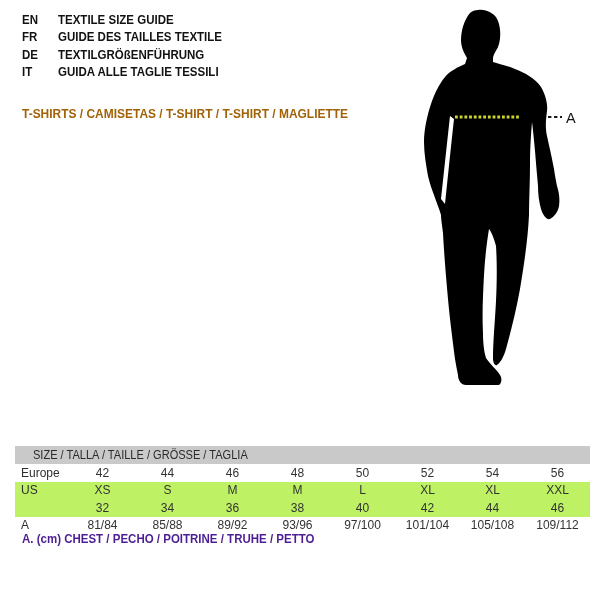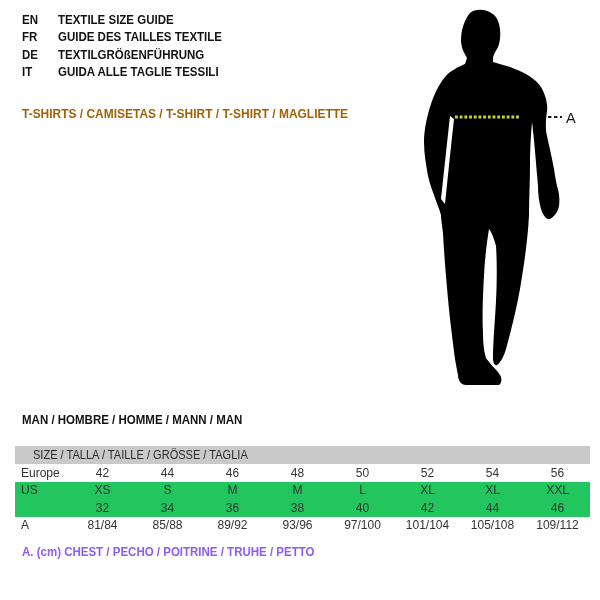--- a/index.html
+++ b/index.html
@@ -27,26 +27,26 @@
   .figure { position:absolute; left:403px; top:3px; width:175px; height:400px; }
 
   
   .section-label { position:absolute; left:22px; top:413px; font-weight:bold; font-size:12.5px; color:#121212; }
 
   
   .size-table { position:absolute; left:15px; top:446px; width:575px; font-size:12px; color:#333; }
   .t-header { height:18px; background:#c9c9c9; display:flex; align-items:center;
               padding-left:18px; box-sizing:border-box; color:#2b2b2b; }
   .t-row { height:17.5px; display:flex; align-items:center; }
-  .t-row.shaded { background:#22c55e; }
+  .t-row.shaded { background:#bef264; }
   .t-label { width:55px; flex:0 0 55px; padding-left:6px; box-sizing:border-box; color:#2e2e2e; }
   .t-cell { flex:1; text-align:center; color:#333; }
 
   
-  .footnote { position:absolute; left:22px; top:545px; font-weight:bold; font-size:12.5px; color:#8b5cf6; }
+  .footnote { position:absolute; left:22px; top:532px; font-weight:bold; font-size:12.5px; color:#4c1d95; }
 </style>
 </head>
 <body>
 
 <div class="canvas">
 
   <div class="lang-list">
     <div class="lang-row">
       <span class="lang-code"><span class="cond">EN</span></span>
       <span class="lang-label cond">TEXTILE SIZE GUIDE</span>
@@ -125,21 +125,20 @@
         C 44,140 41,168 38,196
         L 42,201
         C 45,172 48,143 51,116
         Z"></path>
       <line x1="52" y1="114" x2="116" y2="114" stroke="#ccd52c" stroke-width="3" stroke-dasharray="2.8 1.9"></line>
       <line x1="145" y1="114" x2="159" y2="114" stroke="#1a1a1a" stroke-width="2" stroke-dasharray="3.4 2.6"></line>
       <text x="163" y="119.5" font-size="14.5" font-weight="500" fill="#131313" font-family="Liberation Sans, sans-serif">A</text>
     </svg>
   </div>
 
-  <div class="section-label"><span class="cond">MAN / HOMBRE / HOMME / MANN / MAN</span></div>
 
   <div class="size-table">
     <div class="t-header">
         <span class="cond">SIZE / TALLA / TAILLE / GRÖSSE / TAGLIA</span>
       </div>
 
     <div class="t-row">
       <span class="t-label">Europe</span>
       <span class="t-cell">42</span>
       <span class="t-cell">44</span>

